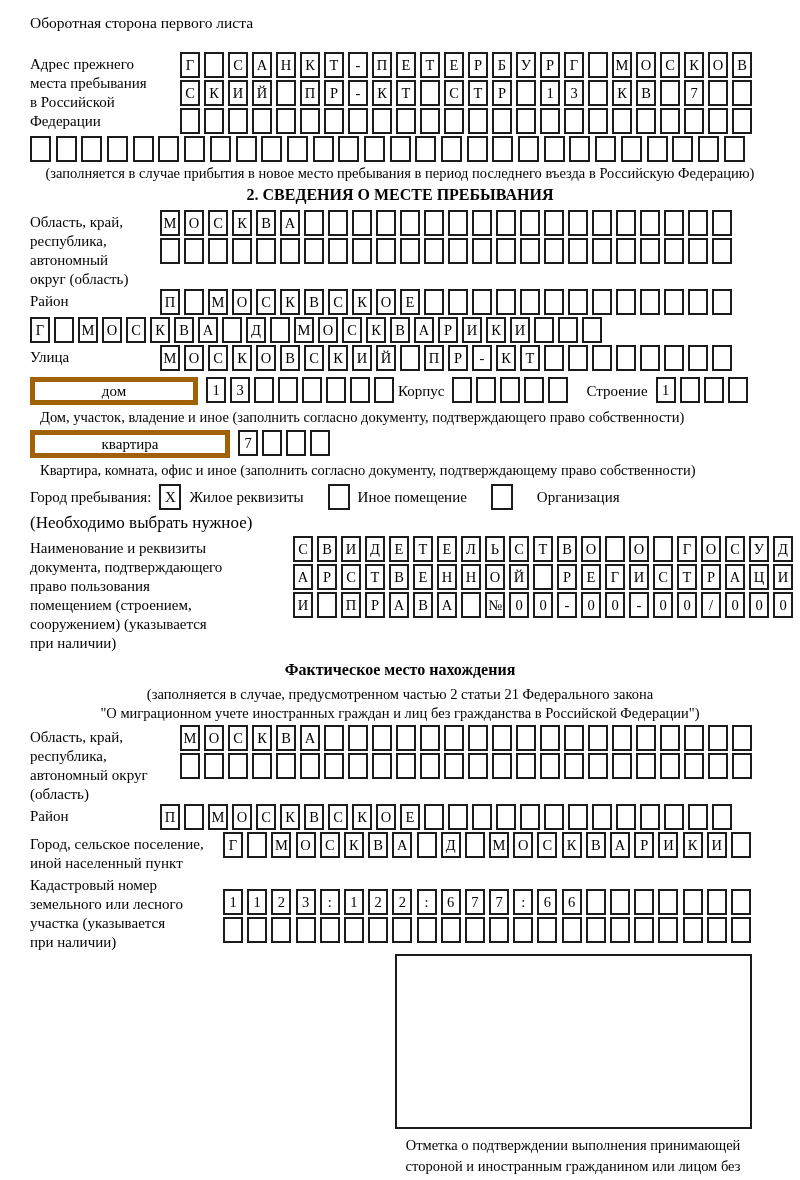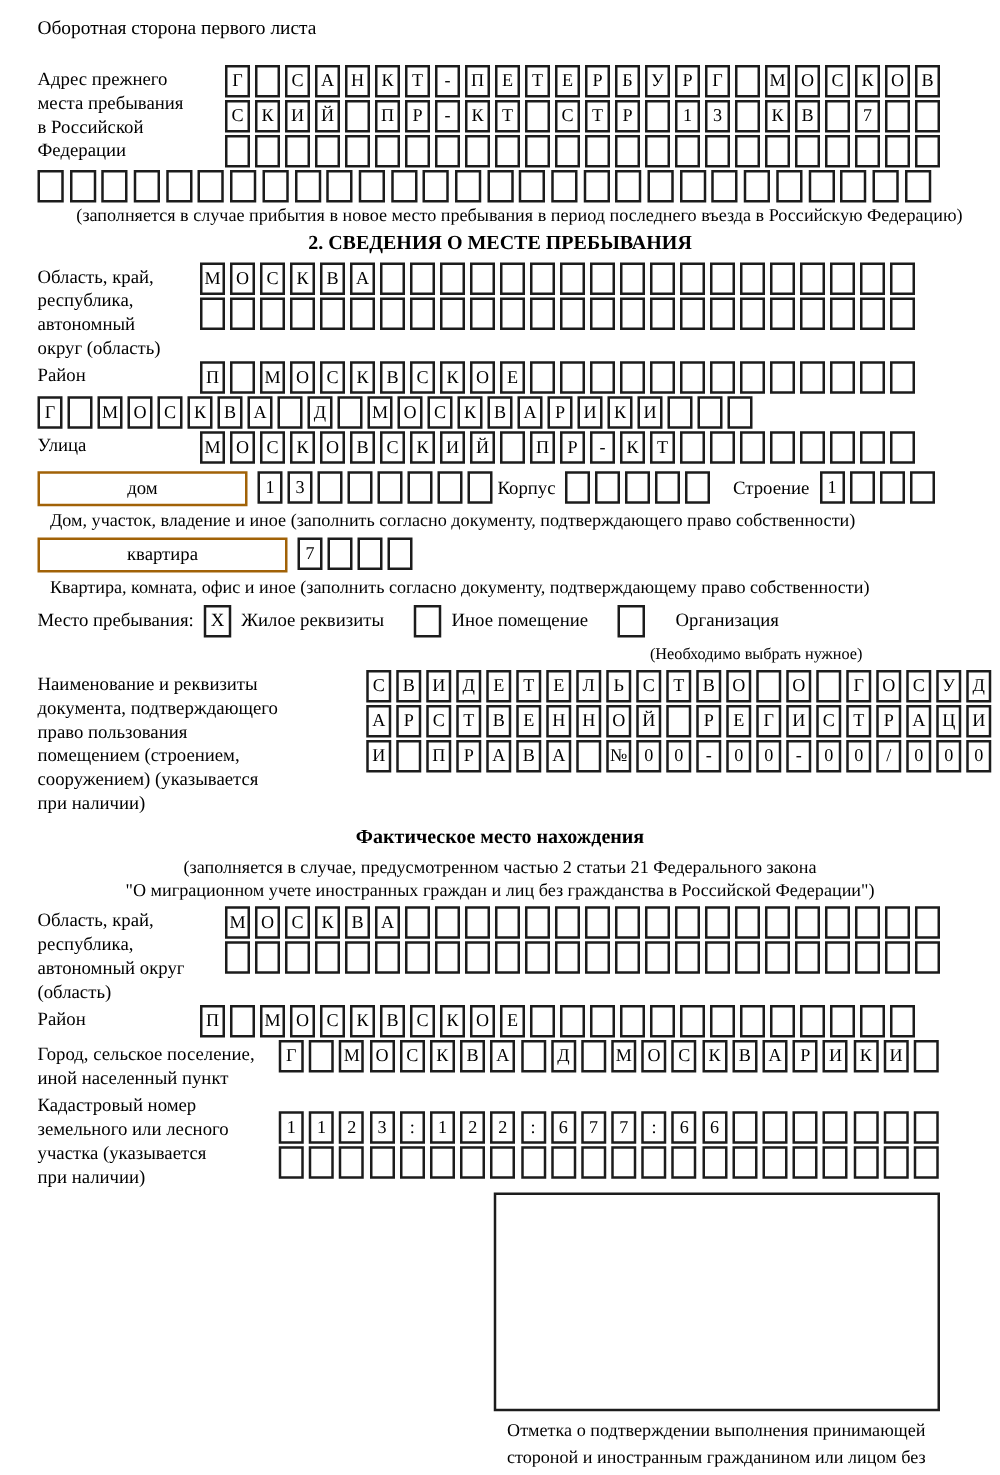--- a/index.html
+++ b/index.html
@@ -9,30 +9,30 @@
   .field{display:flex;align-items:flex-start;}
   .flabel{flex:none;font-size:15px;line-height:19px;white-space:pre-line;padding-top:3px;}
   .w150{width:150px;} .w130{width:130px;} .w152{width:152px;} .w218{width:218px;} .w193{width:193px;}
   .rows{flex:1;}
   .cellrow{white-space:nowrap;height:26px;margin-bottom:2px;}
   .cell{display:inline-flex;align-items:center;justify-content:center;box-sizing:border-box;
         width:20px;height:26px;border:2px solid #1c1c1c;margin-right:4px;font-size:14.5px;
         vertical-align:top;background:#fff;}
   .c28 .cell{width:21px;margin-right:4.7px;}
   .c22 .cell{margin-right:4.2px;}
-  .note{font-size:14.5px;text-align:right;line-height:18px;}
+  .note{font-size:14.5px;text-align:center;line-height:18px;}
   .sec-title{font-weight:bold;text-align:center;font-size:16px;margin:4px 0 6px 0;}
-  .boxlabel{box-sizing:border-box;border:2px solid #a16207;height:28px;display:inline-flex;
+  .boxlabel{box-sizing:border-box;border:5px solid #a16207;height:28px;display:inline-flex;
             align-items:center;justify-content:center;font-size:15px;vertical-align:top;}
   .inline-row{display:flex;align-items:center;margin:3px 0 2px 0;height:30px;}
   .lbl{font-size:15px;}
   .checkbox{display:inline-flex;align-items:center;justify-content:center;box-sizing:border-box;
             width:22px;height:26px;border:2px solid #1c1c1c;font-size:15px;}
   .gap8{width:8px;flex:none;} .gap14{width:14px;flex:none;} .gap24{width:24px;flex:none;}
-  .center-note{font-size:13px;text-align:right;width:660px;line-height:18px;margin-bottom:4px;}
+  .center-note{font-size:17px;text-align:left;width:660px;line-height:18px;margin-bottom:4px;}
   .act-note{font-size:14.5px;text-align:center;line-height:19px;width:740px;}
   .stamp-wrap{margin-left:365px;width:357px;margin-top:2px;}
   .stamp-box{box-sizing:border-box;border:2px solid #1c1c1c;width:357px;height:175px;background:#fff;}
   .stamp-cap{font-size:14.5px;line-height:21px;text-align:center;width:440px;margin-left:-42px;
              margin-top:6px;white-space:pre-line;}
   .mb2{margin-bottom:2px;} .mt4{margin-top:4px;gap:45px;}
   .cad-offset{padding-top:16px;}
 </style>
 </head>
 <body>
@@ -103,21 +103,21 @@
   <div class="note" style="text-align:left;padding-left:10px;">Дом, участок, владение и иное (заполнить согласно документу, подтверждающего право собственности)</div>
 
   <div class="inline-row">
     <span class="boxlabel" style="width:200px;">квартира</span>
     <span class="gap8"></span>
     <span class="cellrow c24"><span class="cell">7</span><span class="cell"></span><span class="cell"></span><span class="cell"></span></span>
   </div>
   <div class="note" style="text-align:left;padding-left:10px;">Квартира, комната, офис и иное (заполнить согласно документу, подтверждающему право собственности)</div>
 
   <div class="inline-row">
-    <span class="lbl">Место пребывания:</span>
+    <span class="lbl">Город пребывания:</span>
     <span class="gap8"></span>
     <span class="checkbox">X</span>
     <span class="gap8"></span>
     <span class="lbl">Жилое реквизиты</span>
     <span class="gap24"></span>
     <span class="checkbox"></span>
     <span class="gap8"></span>
     <span class="lbl">Иное помещение</span>
     <span class="gap24"></span>
     <span class="checkbox"></span>

